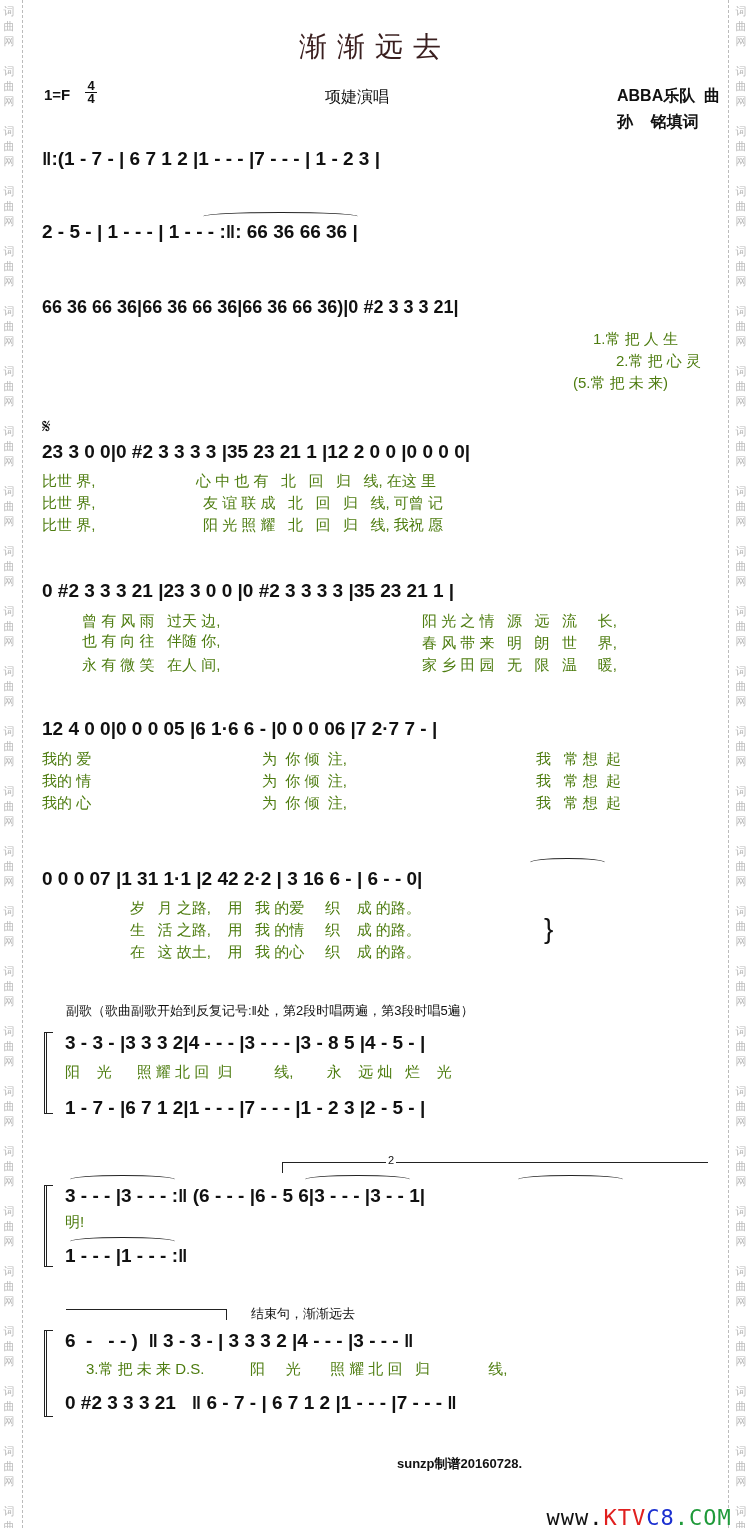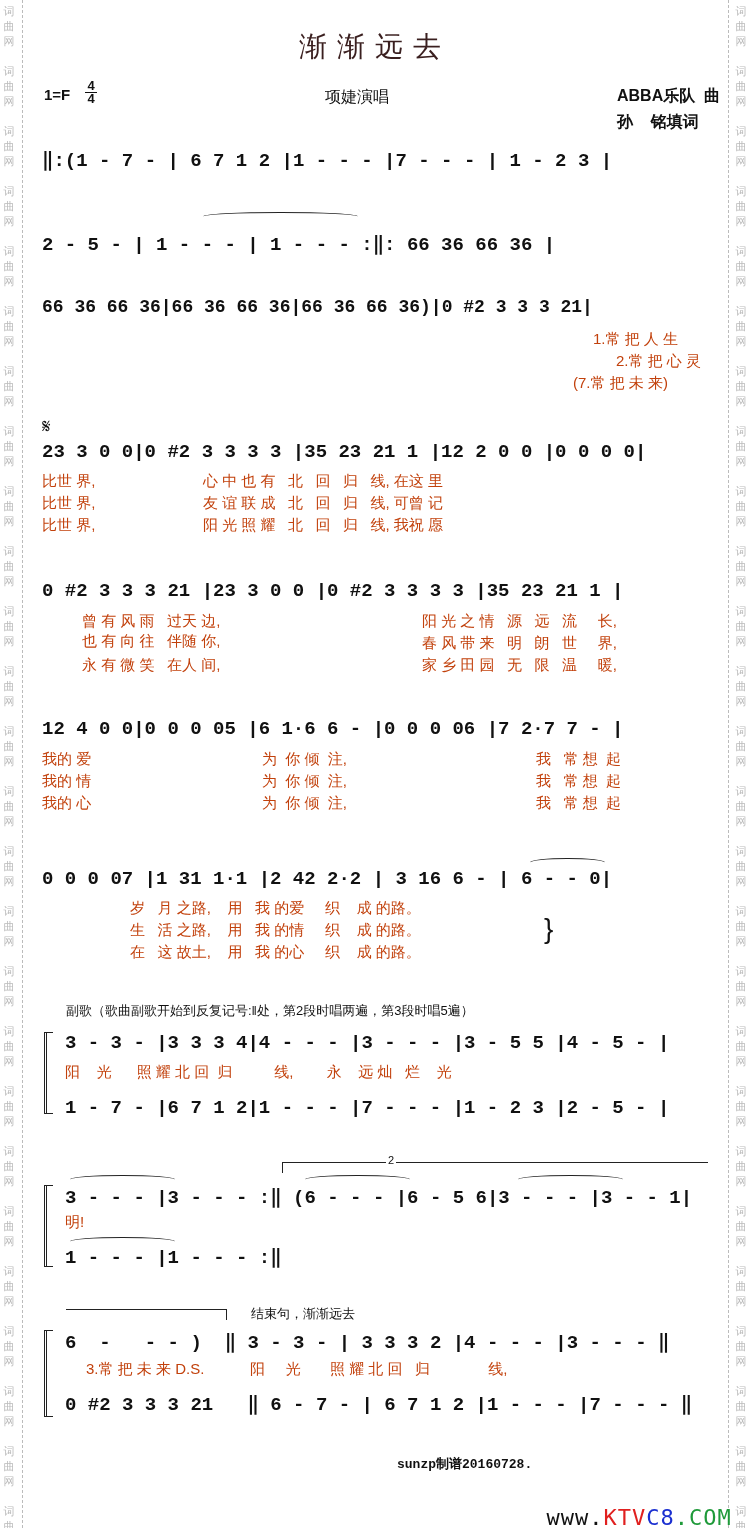--- a/index.html
+++ b/index.html
@@ -9,27 +9,27 @@
   .wm-col.left { left: 0; }
   .wm-col.right { left: 732px; }
   .wm-line { position: absolute; top: 0; height: 1528px; border-left: 1px dashed #bbb; }
   .wm-item { position: absolute; width: 18px; text-align: center; font-size: 11px; color: #bbb; line-height: 15px; }
   .title { position: absolute; top: 28px; left: 0; width: 750px; text-align: center; font-size: 28px;
            letter-spacing: 10px; color: #3a1f1f; font-family: "DejaVu Serif", serif; }
   .abs { position: absolute; white-space: pre; }
   .key { font-size: 15px; font-weight: bold; }
   .frac { position: absolute; font-size: 13px; font-weight: bold; line-height: 12px; text-align: center; }
   .meta { font-size: 16px; }
-  .row { position: absolute; left: 42px; font-size: 19px; font-weight: bold; letter-spacing: 0px; white-space: pre; font-family: Liberation Mono, monospace; }
-  .lyric { position: absolute; font-size: 15px; white-space: pre; color: #c2410c; }
+  .row { position: absolute; left: 42px; font-size: 19px; font-weight: bold; letter-spacing: 0px; white-space: pre; font-family: Liberation Sans, sans-serif; }
+  .lyric { position: absolute; font-size: 15px; white-space: pre; color: #4d7c0f; }
   .note-text { font-size: 13px; }
   .arc { position: absolute; border-top: 1.5px solid #222; border-radius: 50% 50% 0 0; height: 8px; }
   .bracket { position: absolute; border-left: 3px double #222; border-top: 1px solid #222; border-bottom: 1px solid #222; width: 6px; }
   .volta { position: absolute; border-top: 1.5px solid #222; height: 10px; }
-  .footer-credit { font-size: 13px; font-weight: bold; font-family: Liberation Mono, monospace; }
+  .footer-credit { font-size: 13px; font-weight: bold; }
   .site { font-size: 22px; font-family: "DejaVu Sans Mono", monospace; letter-spacing: 1px; }
 </style>
 </head>
 <body>
 
 <div class="wm-col left" id="wmL">
     <div class="wm-item" style="top: 4px;">词</div>
     <div class="wm-item" style="top: 19px;">曲</div>
     <div class="wm-item" style="top: 34px;">网</div>
     <div class="wm-item" style="top: 64px;">词</div>
@@ -195,33 +195,33 @@
   <div>4</div>
   <div style="border-top:1px solid #111">4</div>
 </div>
 <div class="abs meta" style="left:325px;top:87px">项婕演唱</div>
 <div class="abs meta" style="left:617px;top:86px;font-weight:bold">ABBA乐队  曲</div>
 <div class="abs meta" style="left:617px;top:112px;font-weight:bold">孙    铭填词</div>
 
 <div class="row" style="top:148px">‖:(1 - 7 - | 6 7 1 2 |1 - - - |7 - - - | 1 - 2 3 |</div>
 
 <div class="arc" style="left:203px;top:212px;width:155px"></div>
-<div class="row" style="top:232px">2 - 5 - | 1 - - - | 1 - - - :‖: 66 36 66 36 |</div>
+<div class="row" style="top:221px">2 - 5 - | 1 - - - | 1 - - - :‖: 66 36 66 36 |</div>
 
 <div class="row" style="top:297px;font-size:18px">66 36 66 36|66 36 66 36|66 36 66 36)|0 #2 3 3 3 21|</div>
 <div class="lyric" style="left:593px;top:330px">1.常 把 人 生</div>
 <div class="lyric" style="left:616px;top:352px">2.常 把 心 灵</div>
-<div class="lyric" style="left:573px;top:374px">(7.常 把 未 来)</div>
+<div class="lyric" style="left:573px;top:374px">(5.常 把 未 来)</div>
 
 <div class="abs" style="left:42px;top:415px;font-size:20px">𝄋</div>
 <div class="row" style="top:441px">23 3 0 0|0 #2 3 3 3 3 |35 23 21 1 |12 2 0 0 |0 0 0 0|</div>
 <div class="lyric" style="left:42px;top:472px">比世 界,</div>
 <div class="lyric" style="left:42px;top:494px">比世 界,</div>
 <div class="lyric" style="left:42px;top:516px">比世 界,</div>
-<div class="lyric" style="left:203px;top:472px">心 中 也 有   北   回   归   线, 在这 里</div>
+<div class="lyric" style="left:196px;top:472px">心 中 也 有   北   回   归   线, 在这 里</div>
 <div class="lyric" style="left:203px;top:494px">友 谊 联 成   北   回   归   线, 可曾 记</div>
 <div class="lyric" style="left:203px;top:516px">阳 光 照 耀   北   回   归   线, 我祝 愿</div>
 
 <div class="row" style="top:580px">0 #2 3 3 3 21 |23 3 0 0 |0 #2 3 3 3 3 |35 23 21 1 |</div>
 <div class="lyric" style="left:82px;top:612px">曾 有 风 雨   过天 边,</div>
 <div class="lyric" style="left:82px;top:632px">也 有 向 往   伴随 你,</div>
 <div class="lyric" style="left:82px;top:656px">永 有 微 笑   在人 间,</div>
 <div class="lyric" style="left:422px;top:612px">阳 光 之 情   源   远   流     长,</div>
 <div class="lyric" style="left:422px;top:634px">春 风 带 来   明   朗   世     界,</div>
 <div class="lyric" style="left:422px;top:656px">家 乡 田 园   无   限   温     暖,</div>
@@ -239,21 +239,21 @@
 
 <div class="arc" style="left:530px;top:858px;width:75px"></div>
 <div class="row" style="top:868px">0 0 0 07 |1 31 1·1 |2 42 2·2 | 3 16 6 - | 6 - - 0|</div>
 <div class="lyric" style="left:130px;top:899px">岁   月 之路,    用   我 的爱     织    成 的路。</div>
 <div class="lyric" style="left:130px;top:921px">生   活 之路,    用   我 的情     织    成 的路。</div>
 <div class="lyric" style="left:130px;top:943px">在   这 故土,    用   我 的心     织    成 的路。</div>
 <div class="abs" style="left:544px;top:913px;font-size:28px;font-weight:lighter">}</div>
 
 <div class="abs note-text" style="left:66px;top:1002px">副歌（歌曲副歌开始到反复记号:‖处，第2段时唱两遍，第3段时唱5遍）</div>
 <div class="bracket" style="left:44px;top:1032px;height:80px"></div>
-<div class="row" style="left:65px;top:1032px">3 - 3 - |3 3 3 4|4 - - - |3 - - - |3 - 5 5 |4 - 5 - |</div>
+<div class="row" style="left:65px;top:1032px">3 - 3 - |3 3 3 2|4 - - - |3 - - - |3 - 8 5 |4 - 5 - |</div>
 <div class="lyric" style="left:65px;top:1063px">阳    光      照 耀 北 回  归          线,        永    远 灿   烂    光</div>
 <div class="row" style="left:65px;top:1097px">1 - 7 - |6 7 1 2|1 - - - |7 - - - |1 - 2 3 |2 - 5 - |</div>
 
 <div class="volta" style="left:282px;top:1162px;width:425px;border-left:1.5px solid #222"></div>
 <div class="abs" style="left:386px;top:1154px;font-size:11px;background:#fff;padding:0 2px">2</div>
 <div class="arc" style="left:70px;top:1175px;width:105px"></div>
 <div class="arc" style="left:305px;top:1175px;width:105px"></div>
 <div class="arc" style="left:518px;top:1175px;width:105px"></div>
 <div class="bracket" style="left:44px;top:1185px;height:80px"></div>
 <div class="row" style="left:65px;top:1185px">3 - - - |3 - - - :‖ (6 - - - |6 - 5 6|3 - - - |3 - - 1|</div>

